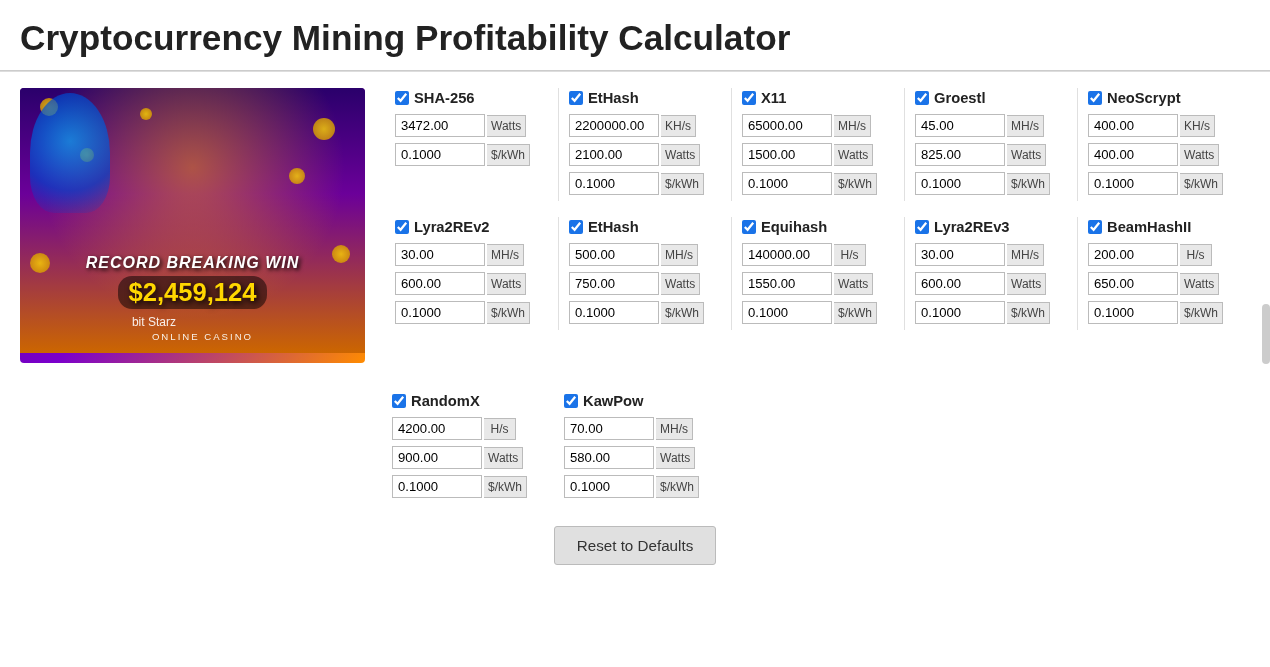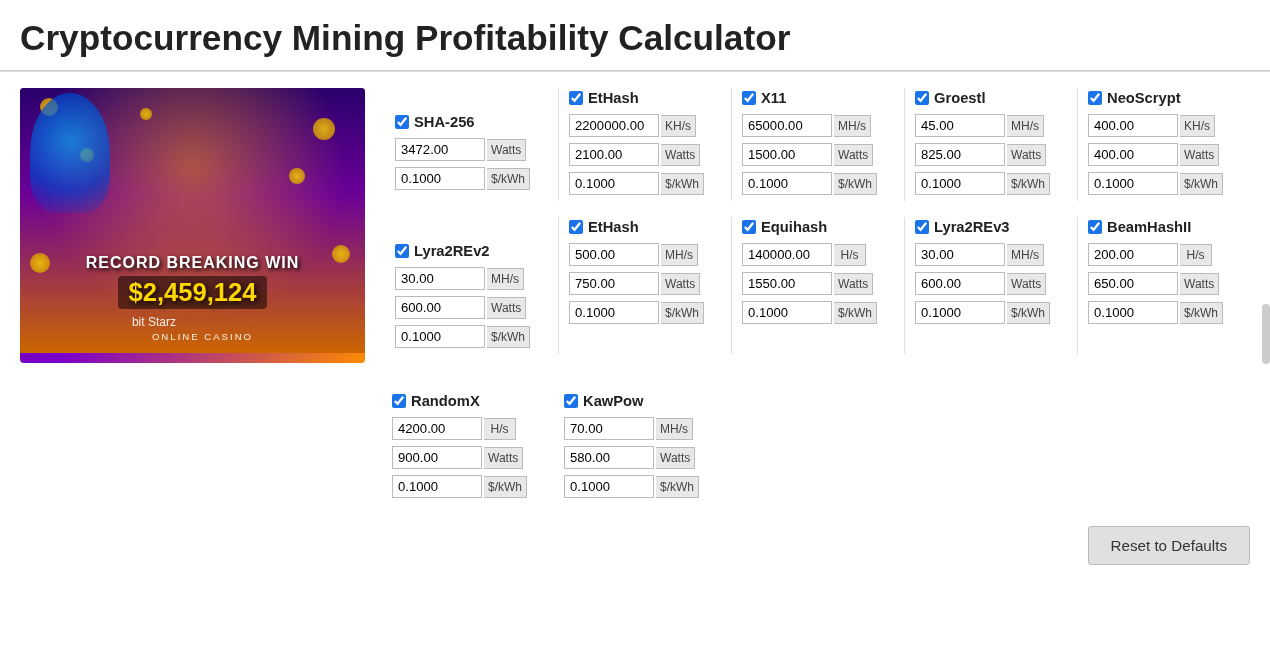--- a/index.html
+++ b/index.html
@@ -45,28 +45,29 @@
       justify-content: flex-end;
       padding: 10px;
       position: relative;
     }
     .ad-record-text {
       color: #fff;
       font-weight: 900;
       font-size: 1rem;
       text-shadow: 2px 2px 4px #000;
       letter-spacing: 1px;
+      font-style: italic;
     }
     .ad-amount {
       color: #ffd700;
       font-weight: 900;
       font-size: 1.6rem;
       text-shadow: 2px 2px 6px #000;
       background: rgba(0,0,0,0.5);
-      border-radius: 4px;
+      border-radius: 14px;
       padding: 2px 10px;
       margin-top: 4px;
     }
     .ad-logo {
       color: #fff;
       font-size: 0.75rem;
       margin-top: 6px;
       opacity: 0.9;
     }
     .ad-genie {
@@ -91,21 +92,20 @@
       background: radial-gradient(circle, #ffd700, #cc8800);
       border-radius: 50%;
       opacity: 0.8;
     }
     .algo-col {
       border-left: 1px solid #e0e0e0;
       padding: 0 10px;
     }
     .algo-col:first-child {
       border-left: none;
-      margin-top: 24px;
     }
     .algo-header {
       display: flex;
       align-items: center;
       gap: 5px;
       margin-bottom: 8px;
       margin-top: 2px;
     }
     .algo-checkbox {
       width: 14px;
@@ -141,21 +141,21 @@
       text-align: center;
       color: #444;
     }
     .bottom-section {
       padding: 12px 20px;
       display: flex;
       gap: 27px;
     }
     .footer-buttons {
       display: flex;
-      justify-content: flex-end;
+      justify-content: center;
       padding: 10px 20px 20px 20px;
       gap: 12px;
     }
     .btn-reset {
       background: #e0e0e0;
       border: 1px solid #bbb;
       padding: 10px 22px;
       font-size: 0.95rem;
       cursor: pointer;
       border-radius: 3px;

